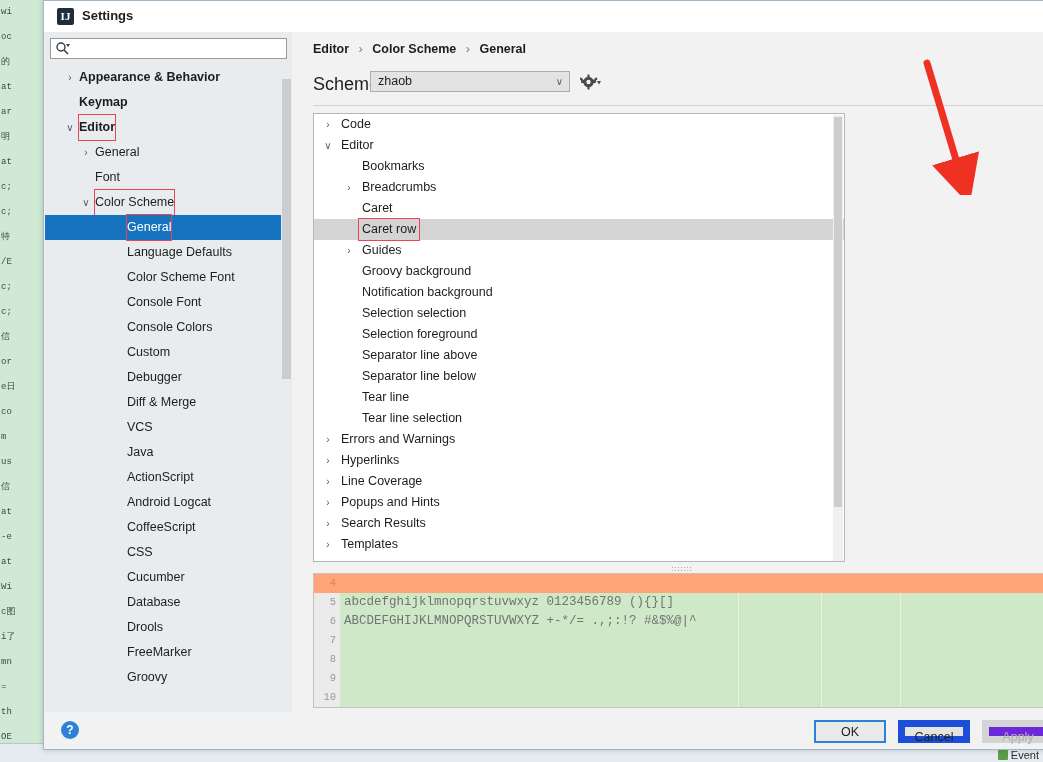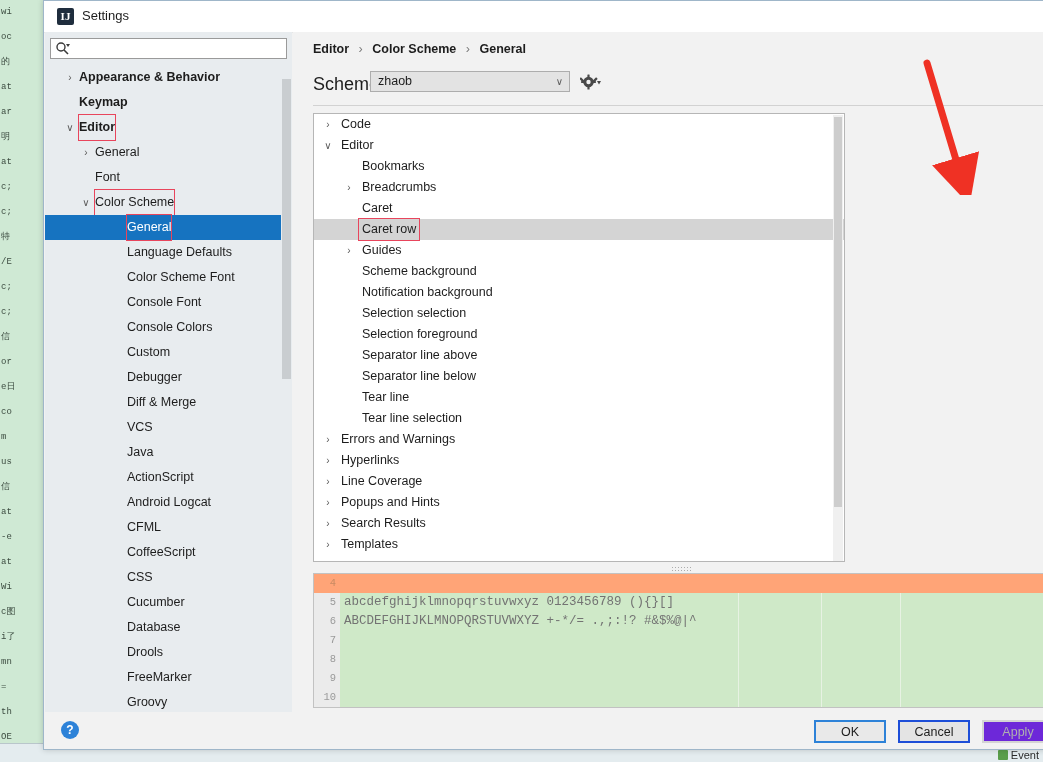--- a/index.html
+++ b/index.html
@@ -22,21 +22,21 @@
      border-radius:1px;margin-right:3px;vertical-align:-1px;}
 
   
   #dialog{position:absolute;left:11px;top:0;width:1032px;height:750px;
      background:#f2f2f2;border:1px solid #9fb6c9;box-sizing:border-box;
      box-shadow:0 0 6px rgba(0,0,0,.18);margin-left:32px;}
   #titlebar{height:31px;background:#ffffff;position:relative;border-bottom:1px solid #e6e6e6;}
   #titlebar .tbicon{position:absolute;left:13px;top:7px;width:17px;height:17px;
      background:#1f2d3d;border-radius:2px;color:#fff;font-size:11px;font-weight:bold;
      text-align:center;line-height:17px;font-family:"Liberation Serif",serif;}
-  #titlebar .tbtitle{position:absolute;left:38px;top:7px;font-size:13px;color:#1d1d1d;}
+  #titlebar .tbtitle{position:absolute;left:38px;top:7px;font-size:13px;color:#1d1d1d;font-weight:bold;}
   #closebtn{position:absolute;right:0;top:0;width:46px;height:31px;text-align:center;
      line-height:31px;font-size:17px;color:#4a4a4a;cursor:default;}
 
   
   #sidebar{position:absolute;left:1px;top:31px;width:247px;height:682px;background:#e8ecef;}
   #searchwrap{position:absolute;left:5px;top:6px;width:237px;height:21px;}
   #searchbox{width:100%;height:21px;box-sizing:border-box;border:1px solid #9a9a9a;
      background:#fff;padding:0 4px 0 22px;font-family:"Liberation Sans",sans-serif;font-size:12px;}
   #searchwrap .sicon{position:absolute;left:5px;top:3px;width:15px;height:15px;pointer-events:none;}
   #treewrap{position:absolute;left:0;top:33px;width:247px;height:649px;overflow:hidden;}
@@ -112,21 +112,21 @@
   #pv-stripe .mk{position:absolute;left:2px;width:12px;height:3px;}
   #pv-thumb{position:absolute;left:2px;top:11px;width:12px;height:35px;background:#b9b9b9;
      border:1px solid #9d9d9d;box-sizing:border-box;}
   #pv-chev{position:absolute;left:2px;top:1px;width:12px;height:9px;}
 
   
   #footer{position:absolute;left:1px;bottom:1px;width:1029px;height:36px;background:#f2f2f2;}
   #helpbtn{position:absolute;left:16px;top:9px;width:18px;height:18px;border-radius:50%;
      background:#2d82d8;color:#fff;font-size:12px;font-weight:bold;text-align:center;line-height:18px;}
   .dbtn{position:absolute;top:8px;height:23px;line-height:21px;text-align:center;font-size:12.5px;
-     box-sizing:border-box;background:#e4e4e4;border:2px solid #1d4ed8;color:#1d1d1d;}
+     box-sizing:border-box;background:#e4e4e4;border:7px solid #1d4ed8;color:#1d1d1d;}
   #okbtn{left:769px;width:72px;background:#e9e9e9;border:2px solid #2d82d8;}
   #cancelbtn{left:853px;width:72px;}
   #applybtn{left:937px;width:72px;background:#6d28d9;border-color:#d4d4d4;color:#b0b0b0;}
 </style>
 </head>
 <body>
 
 <div id="ide-bg">
   <div class="gutter"></div>
   <div class="leftcol" id="bg-leftcol">
@@ -198,21 +198,20 @@
         <div class="sitem lvl2"><span class="arrow"></span><span class="lbl">Color Scheme Font</span></div>
         <div class="sitem lvl2"><span class="arrow"></span><span class="lbl">Console Font</span></div>
         <div class="sitem lvl2"><span class="arrow"></span><span class="lbl">Console Colors</span></div>
         <div class="sitem lvl2"><span class="arrow"></span><span class="lbl">Custom</span></div>
         <div class="sitem lvl2"><span class="arrow"></span><span class="lbl">Debugger</span></div>
         <div class="sitem lvl2"><span class="arrow"></span><span class="lbl">Diff &amp; Merge</span></div>
         <div class="sitem lvl2"><span class="arrow"></span><span class="lbl">VCS</span></div>
         <div class="sitem lvl2"><span class="arrow"></span><span class="lbl">Java</span></div>
         <div class="sitem lvl2"><span class="arrow"></span><span class="lbl">ActionScript</span></div>
         <div class="sitem lvl2"><span class="arrow"></span><span class="lbl">Android Logcat</span></div>
-        <div class="sitem lvl2"><span class="arrow"></span><span class="lbl">CFML</span></div>
         <div class="sitem lvl2"><span class="arrow"></span><span class="lbl">CoffeeScript</span></div>
         <div class="sitem lvl2"><span class="arrow"></span><span class="lbl">CSS</span></div>
         <div class="sitem lvl2"><span class="arrow"></span><span class="lbl">Cucumber</span></div>
         <div class="sitem lvl2"><span class="arrow"></span><span class="lbl">Database</span></div>
         <div class="sitem lvl2"><span class="arrow"></span><span class="lbl">Drools</span></div>
         <div class="sitem lvl2"><span class="arrow"></span><span class="lbl">FreeMarker</span></div>
         <div class="sitem lvl2"><span class="arrow"></span><span class="lbl">Groovy</span></div>
       </div>
     <div id="sb-scroll">
       <div id="sb-thumb"></div>
@@ -254,21 +253,21 @@
 
     <div id="treepanel">
       <div id="tp-rows">
           <div class="titem lvl0"><span class="arrow">›</span><span class="tbadge">Code</span></div>
           <div class="titem lvl0"><span class="arrow">∨</span><span class="tbadge">Editor</span></div>
           <div class="titem lvl1"><span class="arrow"></span><span class="tbadge">Bookmarks</span></div>
           <div class="titem lvl1"><span class="arrow">›</span><span class="tbadge">Breadcrumbs</span></div>
           <div class="titem lvl1"><span class="arrow"></span><span class="tbadge">Caret</span></div>
           <div class="titem lvl1 sel"><span class="arrow"></span><span class="tbadge redbox" style="outline-color: rgb(232, 69, 92);">Caret row</span></div>
           <div class="titem lvl1"><span class="arrow">›</span><span class="tbadge">Guides</span></div>
-          <div class="titem lvl1"><span class="arrow"></span><span class="tbadge">Scheme background</span></div>
+          <div class="titem lvl1"><span class="arrow"></span><span class="tbadge">Groovy background</span></div>
           <div class="titem lvl1"><span class="arrow"></span><span class="tbadge">Notification background</span></div>
           <div class="titem lvl1"><span class="arrow"></span><span class="tbadge">Selection selection</span></div>
           <div class="titem lvl1"><span class="arrow"></span><span class="tbadge">Selection foreground</span></div>
           <div class="titem lvl1"><span class="arrow"></span><span class="tbadge">Separator line above</span></div>
           <div class="titem lvl1"><span class="arrow"></span><span class="tbadge">Separator line below</span></div>
           <div class="titem lvl1"><span class="arrow"></span><span class="tbadge">Tear line</span></div>
           <div class="titem lvl1"><span class="arrow"></span><span class="tbadge">Tear line selection</span></div>
           <div class="titem lvl0"><span class="arrow">›</span><span class="tbadge">Errors and Warnings</span></div>
           <div class="titem lvl0"><span class="arrow">›</span><span class="tbadge">Hyperlinks</span></div>
           <div class="titem lvl0"><span class="arrow">›</span><span class="tbadge">Line Coverage</span></div>

